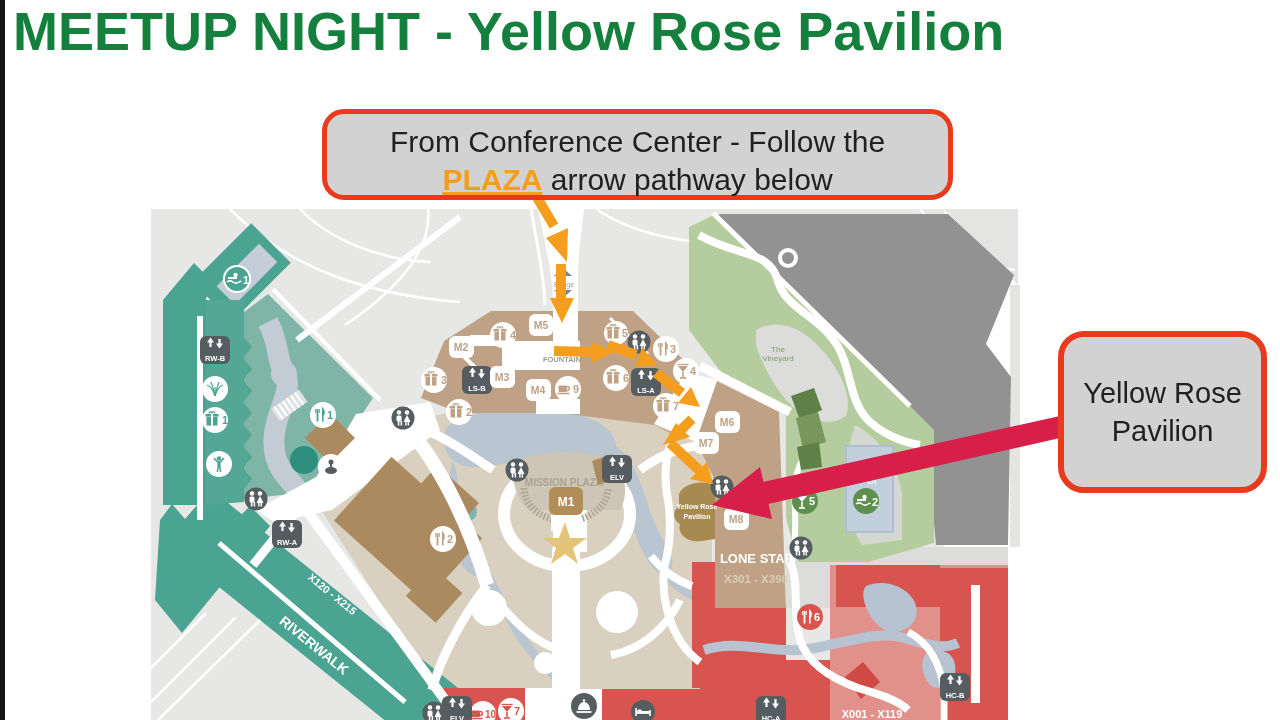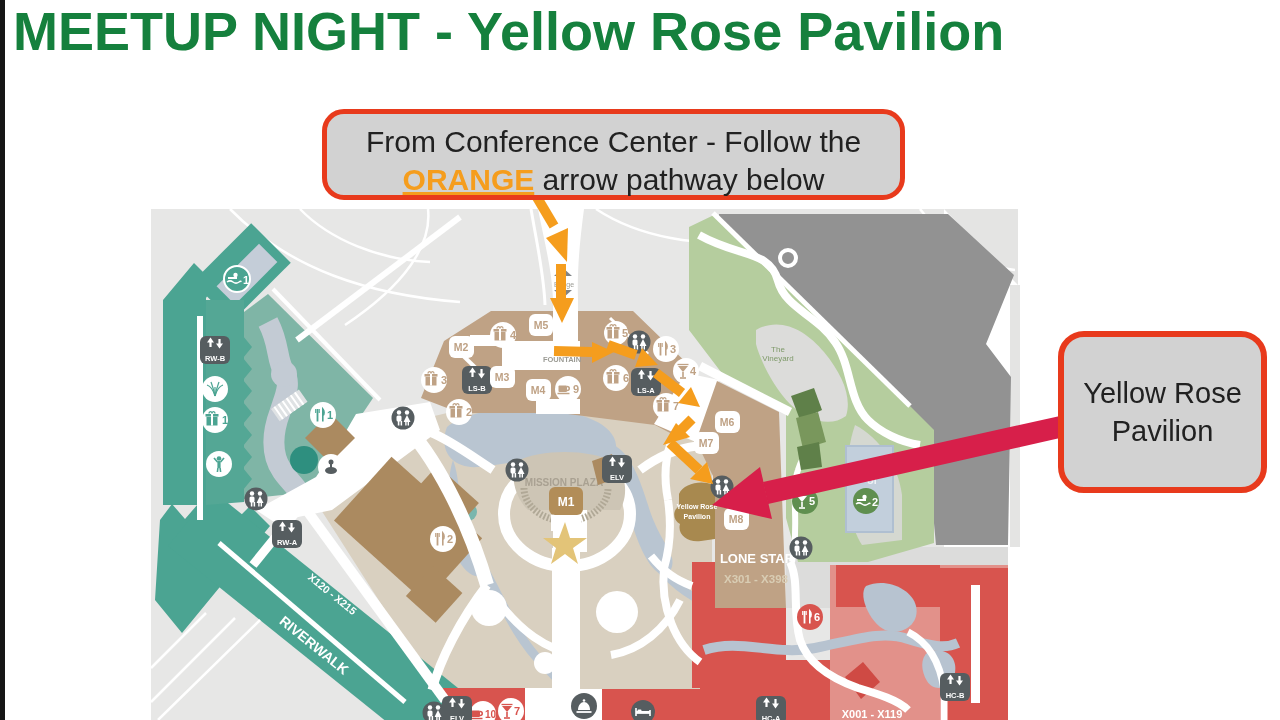--- a/index.html
+++ b/index.html
@@ -1,20 +1,20 @@
 <!DOCTYPE html>
 <html><head>
 <meta charset="utf-8">
 <style>
   html,body{margin:0;padding:0;width:1280px;height:720px;background:#fff;overflow:hidden;}
   body{font-family:"Liberation Sans",sans-serif;position:relative;}
   #bar{position:absolute;left:0;top:0;width:5px;height:720px;background:#151515;}
   #title{position:absolute;left:13px;top:0px;font-size:54px;font-weight:bold;color:#15803d;}
   .callout{position:absolute;background:#d2d2d2;border:5px solid #e83a1c;border-radius:22px;color:#212121;text-align:center;}
-  #c1{left:322px;top:109px;width:583px;height:91px;box-sizing:border-box;font-size:30px;line-height:38px;padding-top:9px;}
+  #c1{left:322px;top:109px;width:631px;height:91px;box-sizing:border-box;font-size:30px;line-height:38px;padding-top:9px;}
   #c2{left:1058px;top:331px;width:209px;height:162px;box-sizing:border-box;font-size:29px;line-height:38px;border-width:6px;border-radius:26px;display:flex;align-items:center;justify-content:center;}
   .org{color:#f59d1d;font-weight:bold;text-decoration:underline;}
   svg{position:absolute;left:0;top:0;}
   text{font-family:"Liberation Sans",sans-serif;}
 </style>
 </head>
 <body>
 <svg width="1280" height="720" viewBox="0 0 1280 720">
 <defs>
 
@@ -426,16 +426,16 @@
   <polygon points="760,467 772,519 712,505"></polygon>
 </g>
 <g stroke="#fff" stroke-width="2.5">
   <line x1="151" y1="702" x2="235" y2="618"></line>
   <line x1="151" y1="668" x2="206" y2="613"></line>
   <line x1="158" y1="720" x2="260" y2="620"></line>
 </g>
 </svg>
 <div id="bar"></div>
 <div id="title">MEETUP NIGHT - Yellow Rose Pavilion</div>
-<div id="c1" class="callout">From Conference Center - Follow the<br><span class="org">ORANGE</span> arrow pathway below</div>
+<div id="c1" class="callout">From Conference Center - Follow the<br><span class="org">PLAZA</span> arrow pathway below</div>
 <div id="c2" class="callout">
     <div>Yellow Rose<br>Pavilion</div>
   </div>
 
 </body></html>

